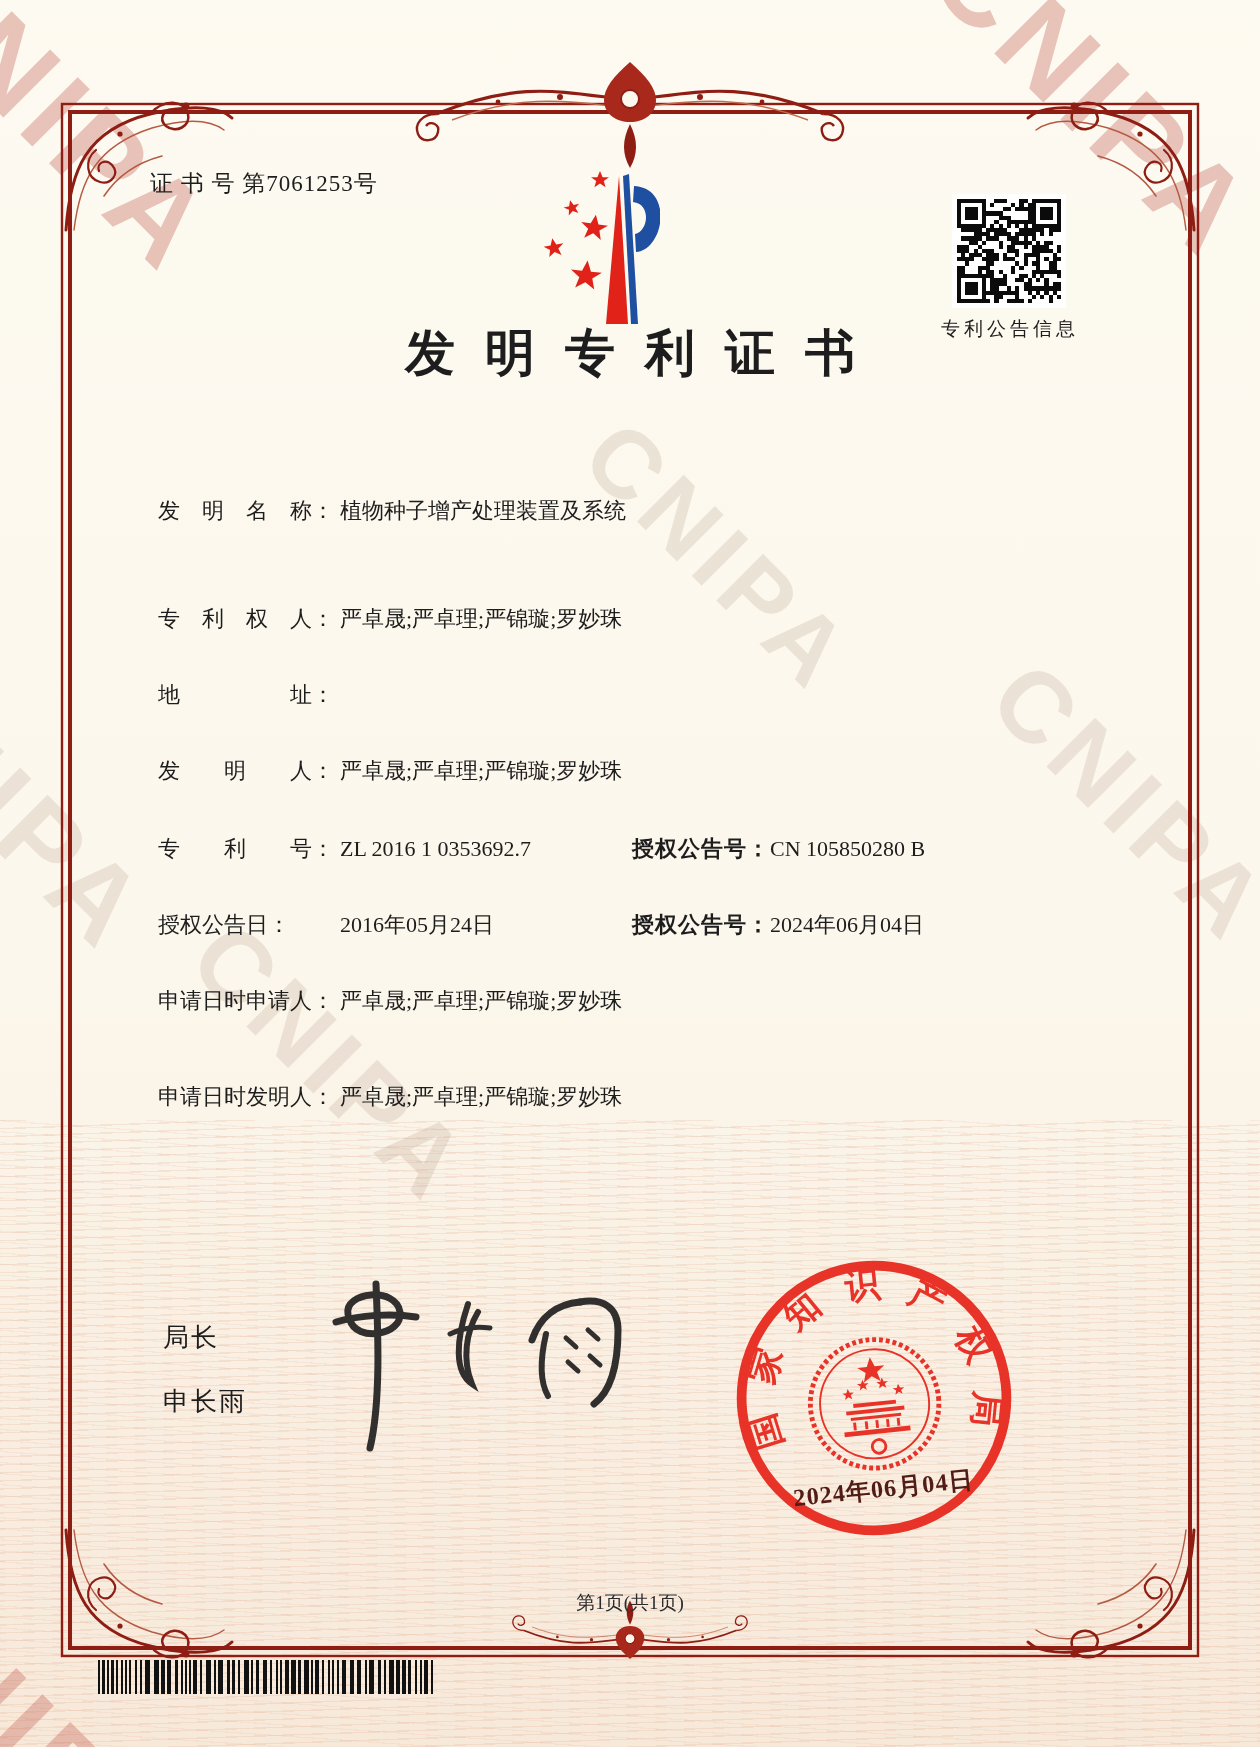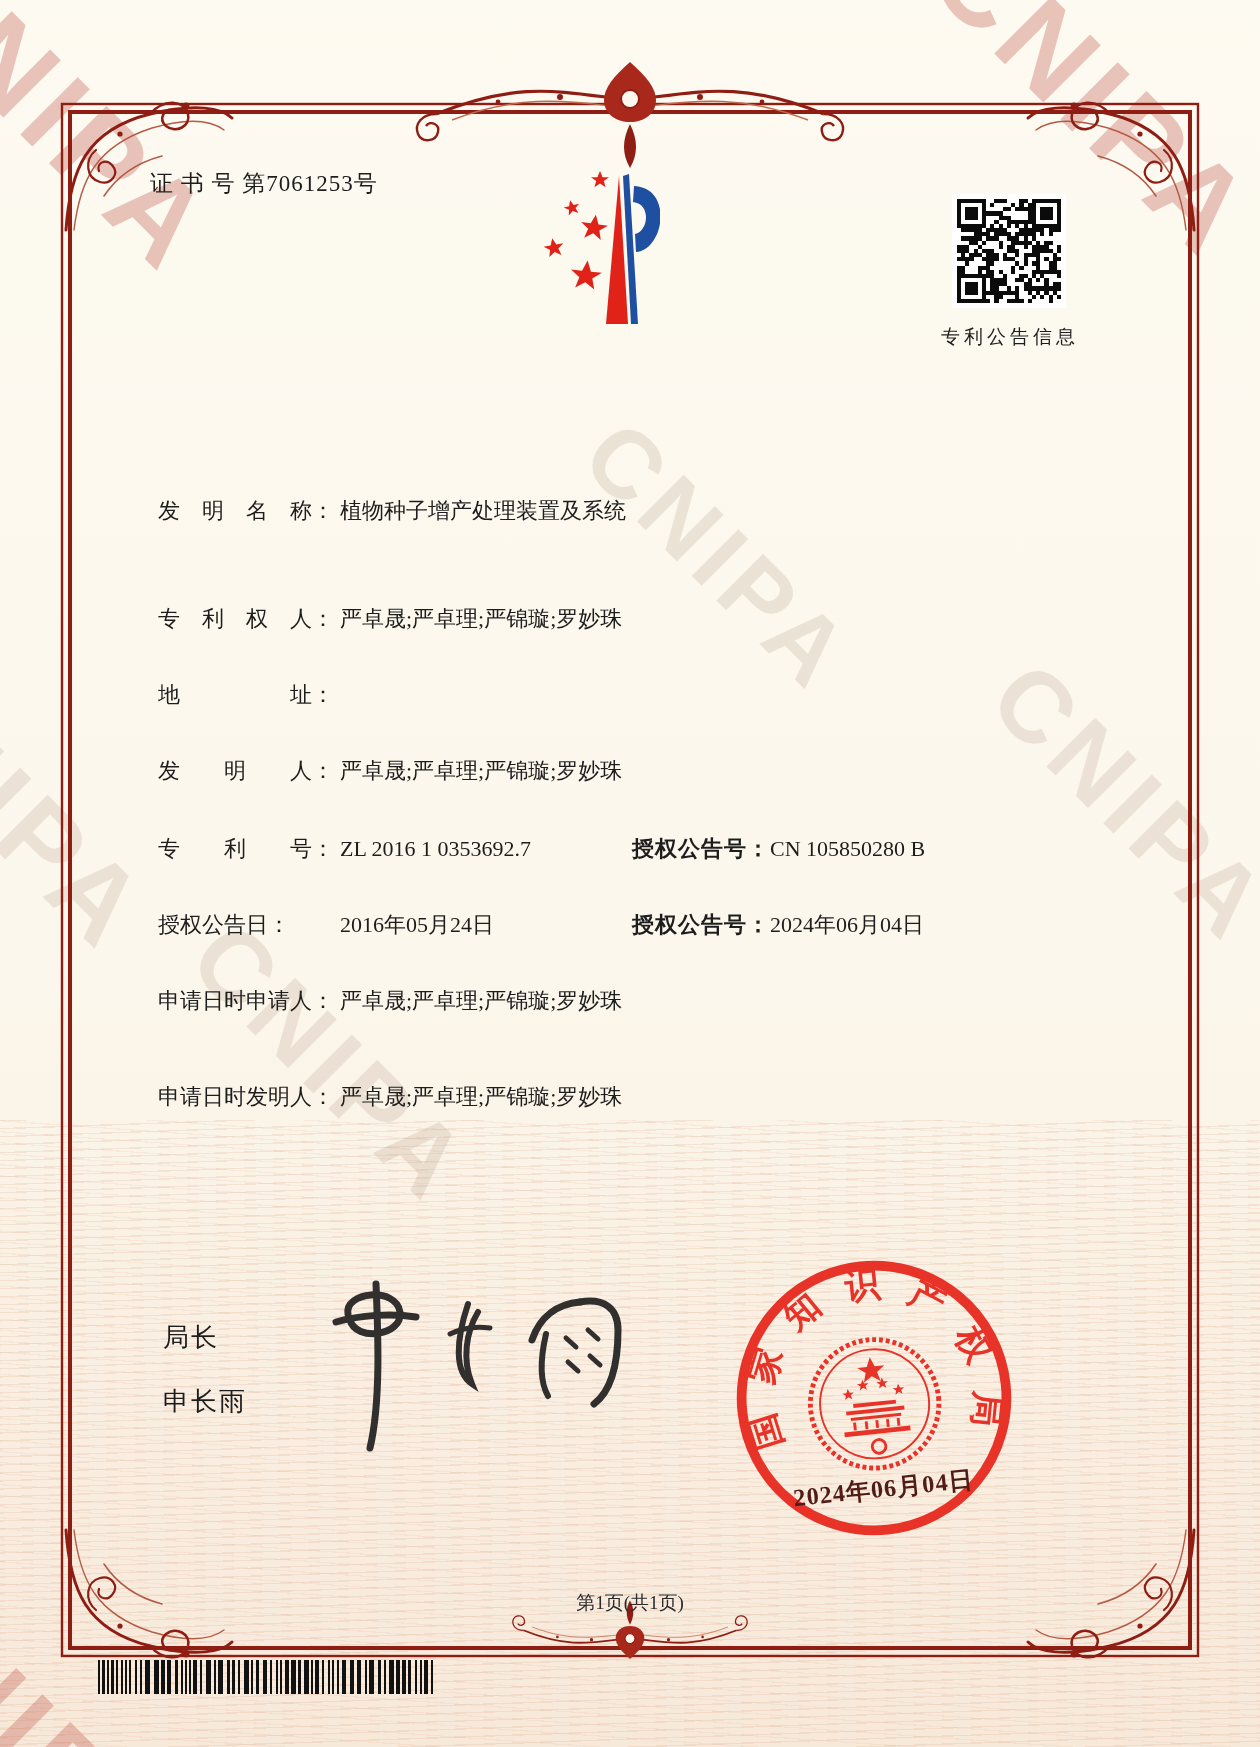--- a/index.html
+++ b/index.html
@@ -20,21 +20,21 @@
     font-family:"Liberation Sans","DejaVu Sans",sans-serif; font-weight:bold;
     letter-spacing:8px; color:rgba(178,148,134,.22);
     transform:rotate(45deg); transform-origin:left top;
   }
   .wm.red{color:rgba(198,106,92,.38);}
   .frame{position:absolute; inset:0; z-index:3; pointer-events:none;}
   .content{position:absolute; inset:0; z-index:4;}
   .certno{position:absolute; left:150px; top:168px; font-size:23px; letter-spacing:1px;}
   .logo{position:absolute; left:488px; top:164px; width:172px; height:160px;}
   .qrwrap{position:absolute; left:952px; top:194px; width:114px; height:114px; background:#fff; padding:5px; box-sizing:border-box;}
-  .qrlabel{position:absolute; left:920px; top:316px; width:180px; text-align:center; font-size:19px; letter-spacing:4px;margin-top:8px;}
+  .qrlabel{position:absolute; left:920px; top:316px; width:180px; text-align:center; font-size:19px; letter-spacing:4px;}
   .title{position:absolute; left:0; right:0; top:320px; text-align:center;
     font-size:50px; font-weight:bold; letter-spacing:30px; text-indent:30px;}
   .fields{position:absolute; left:158px; top:492px; right:110px; font-size:22px;}
   .fields .row{position:absolute; left:0; right:0; display:flex; align-items:baseline;}
   .fields .lab{flex:0 0 182px; white-space:pre;}
   .fields .val{white-space:pre;}
   .fields .val.w292{flex:0 0 292px;}
   .fields .lab2{white-space:pre; letter-spacing:1px;font-weight:bold;}
   .fields .val2{white-space:pre; }
   .r0{top:4px;} .r1{top:112px;} .r2{top:188px;} .r3{top:264px;}
@@ -471,20 +471,21 @@
             <rect x="12" y="24" width="1" height="1"></rect>
             <rect x="13" y="24" width="1" height="1"></rect>
             <rect x="14" y="24" width="1" height="1"></rect>
             <rect x="15" y="24" width="1" height="1"></rect>
             <rect x="17" y="24" width="1" height="1"></rect>
             <rect x="22" y="24" width="1" height="1"></rect>
           </g>
         </svg></div>
     <div class="qrlabel">专利公告信息</div>
 
+    <div class="title">发明专利证书</div>
 
     <div class="fields">
       <div class="row r0">
         <span class="lab">发　明　名　称：</span>
         <span class="val">植物种子增产处理装置及系统</span>
       </div>
       <div class="row r1">
         <span class="lab">专　利　权　人：</span>
         <span class="val">严卓晟;严卓理;严锦璇;罗妙珠</span>
       </div>

